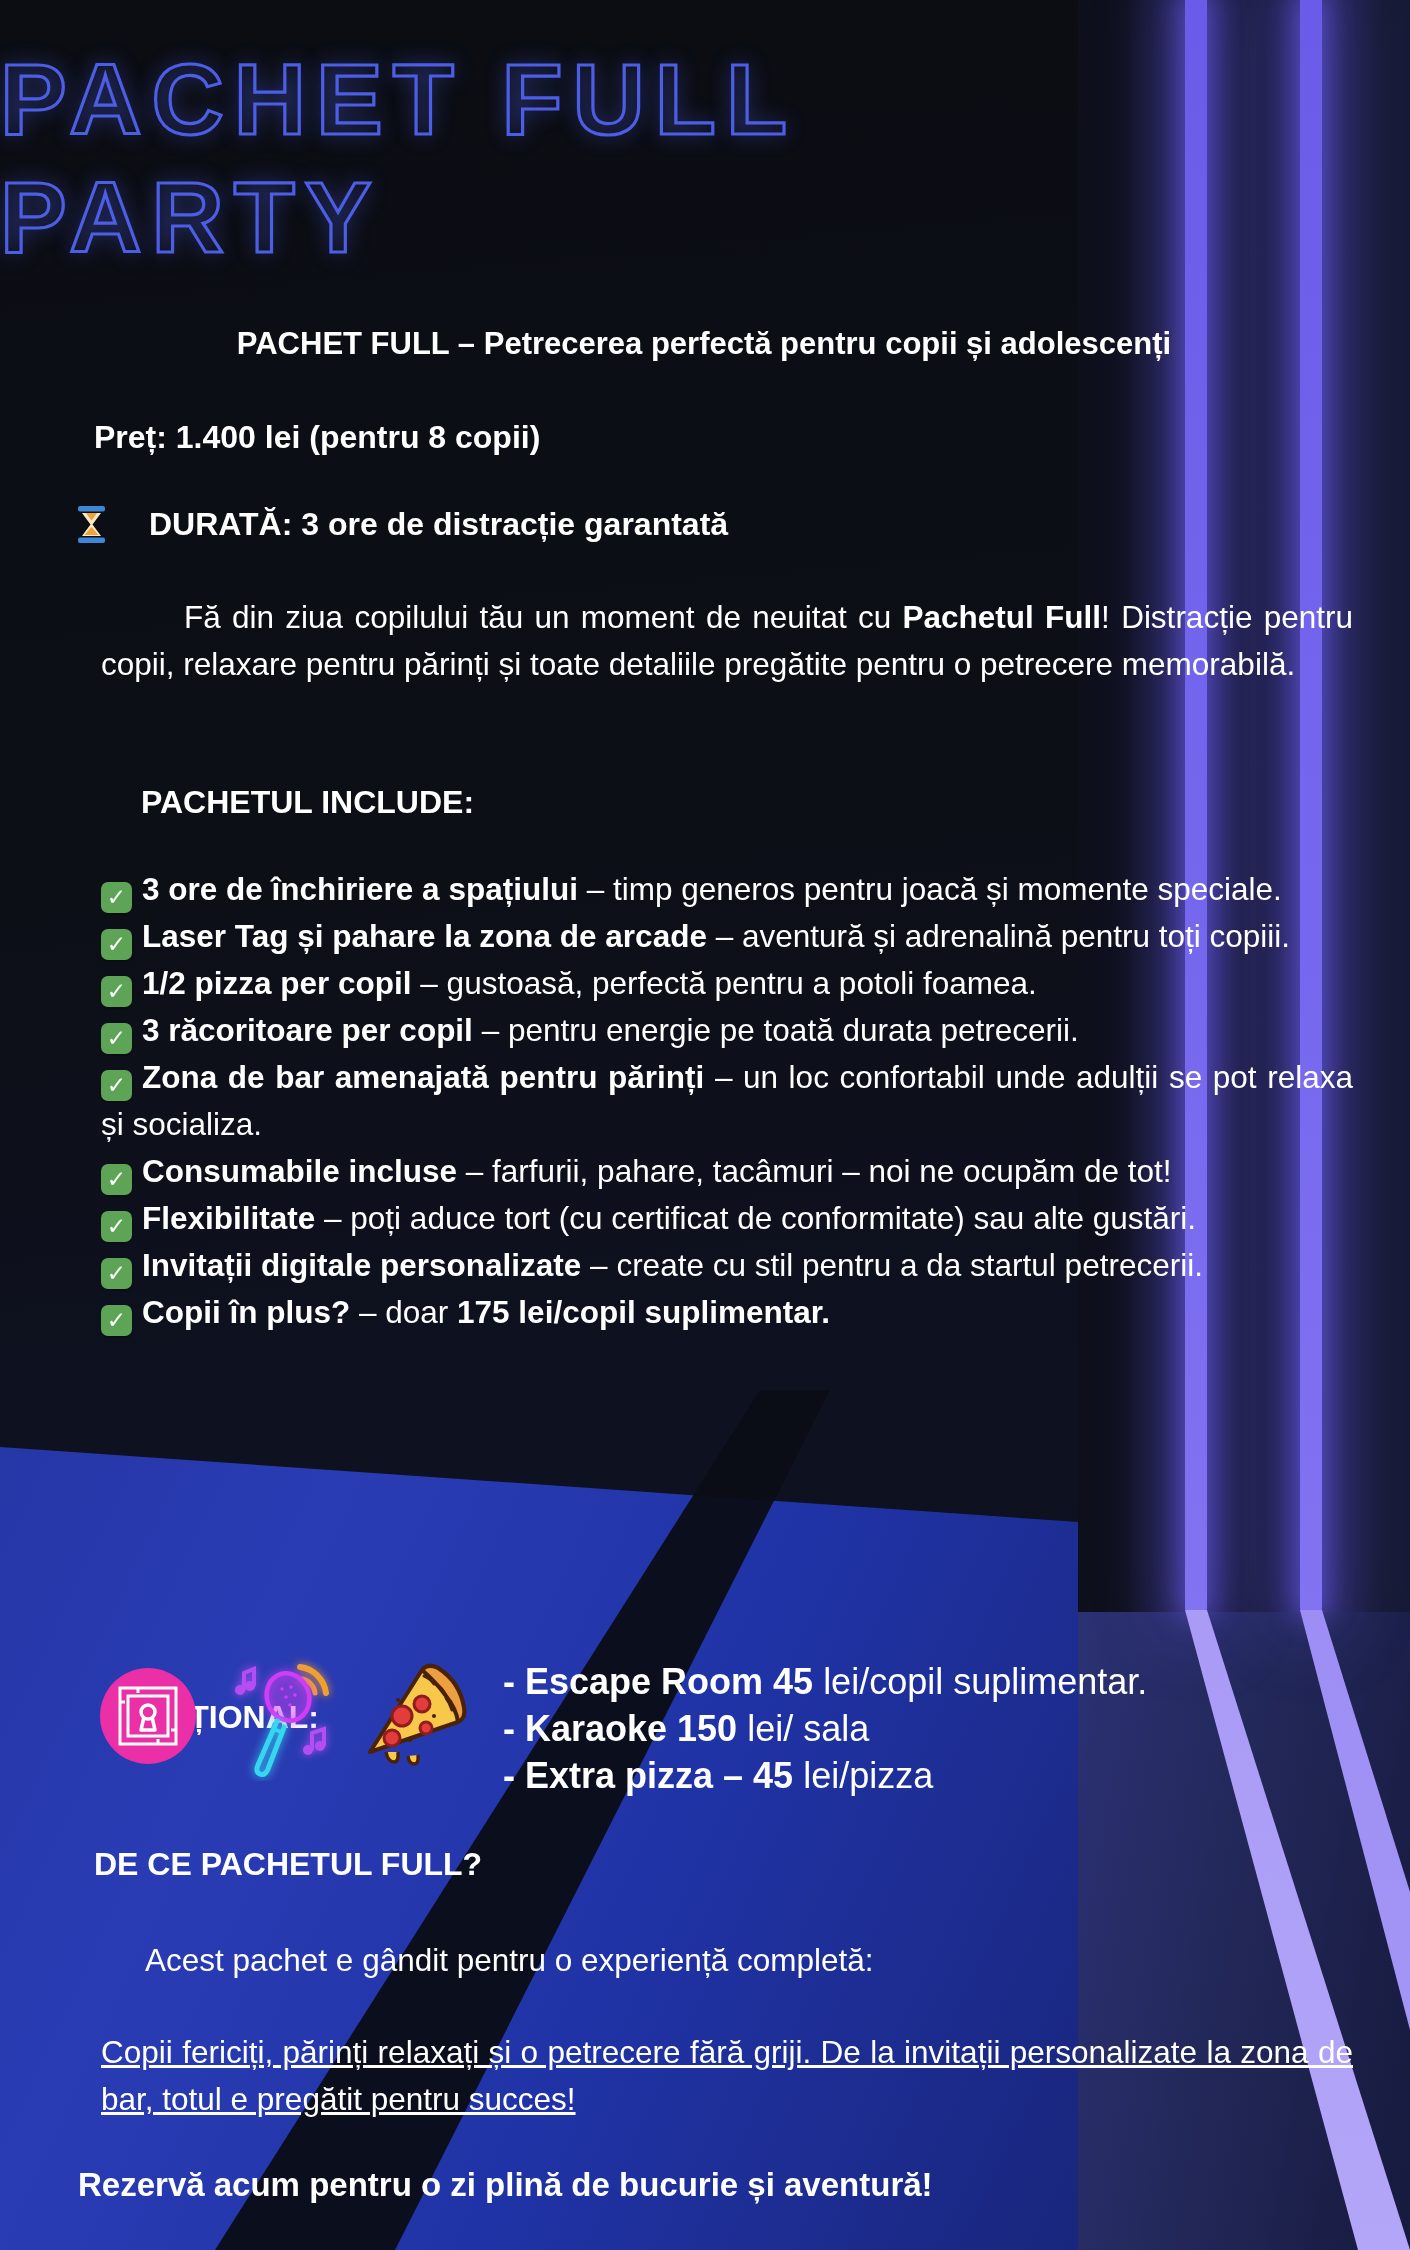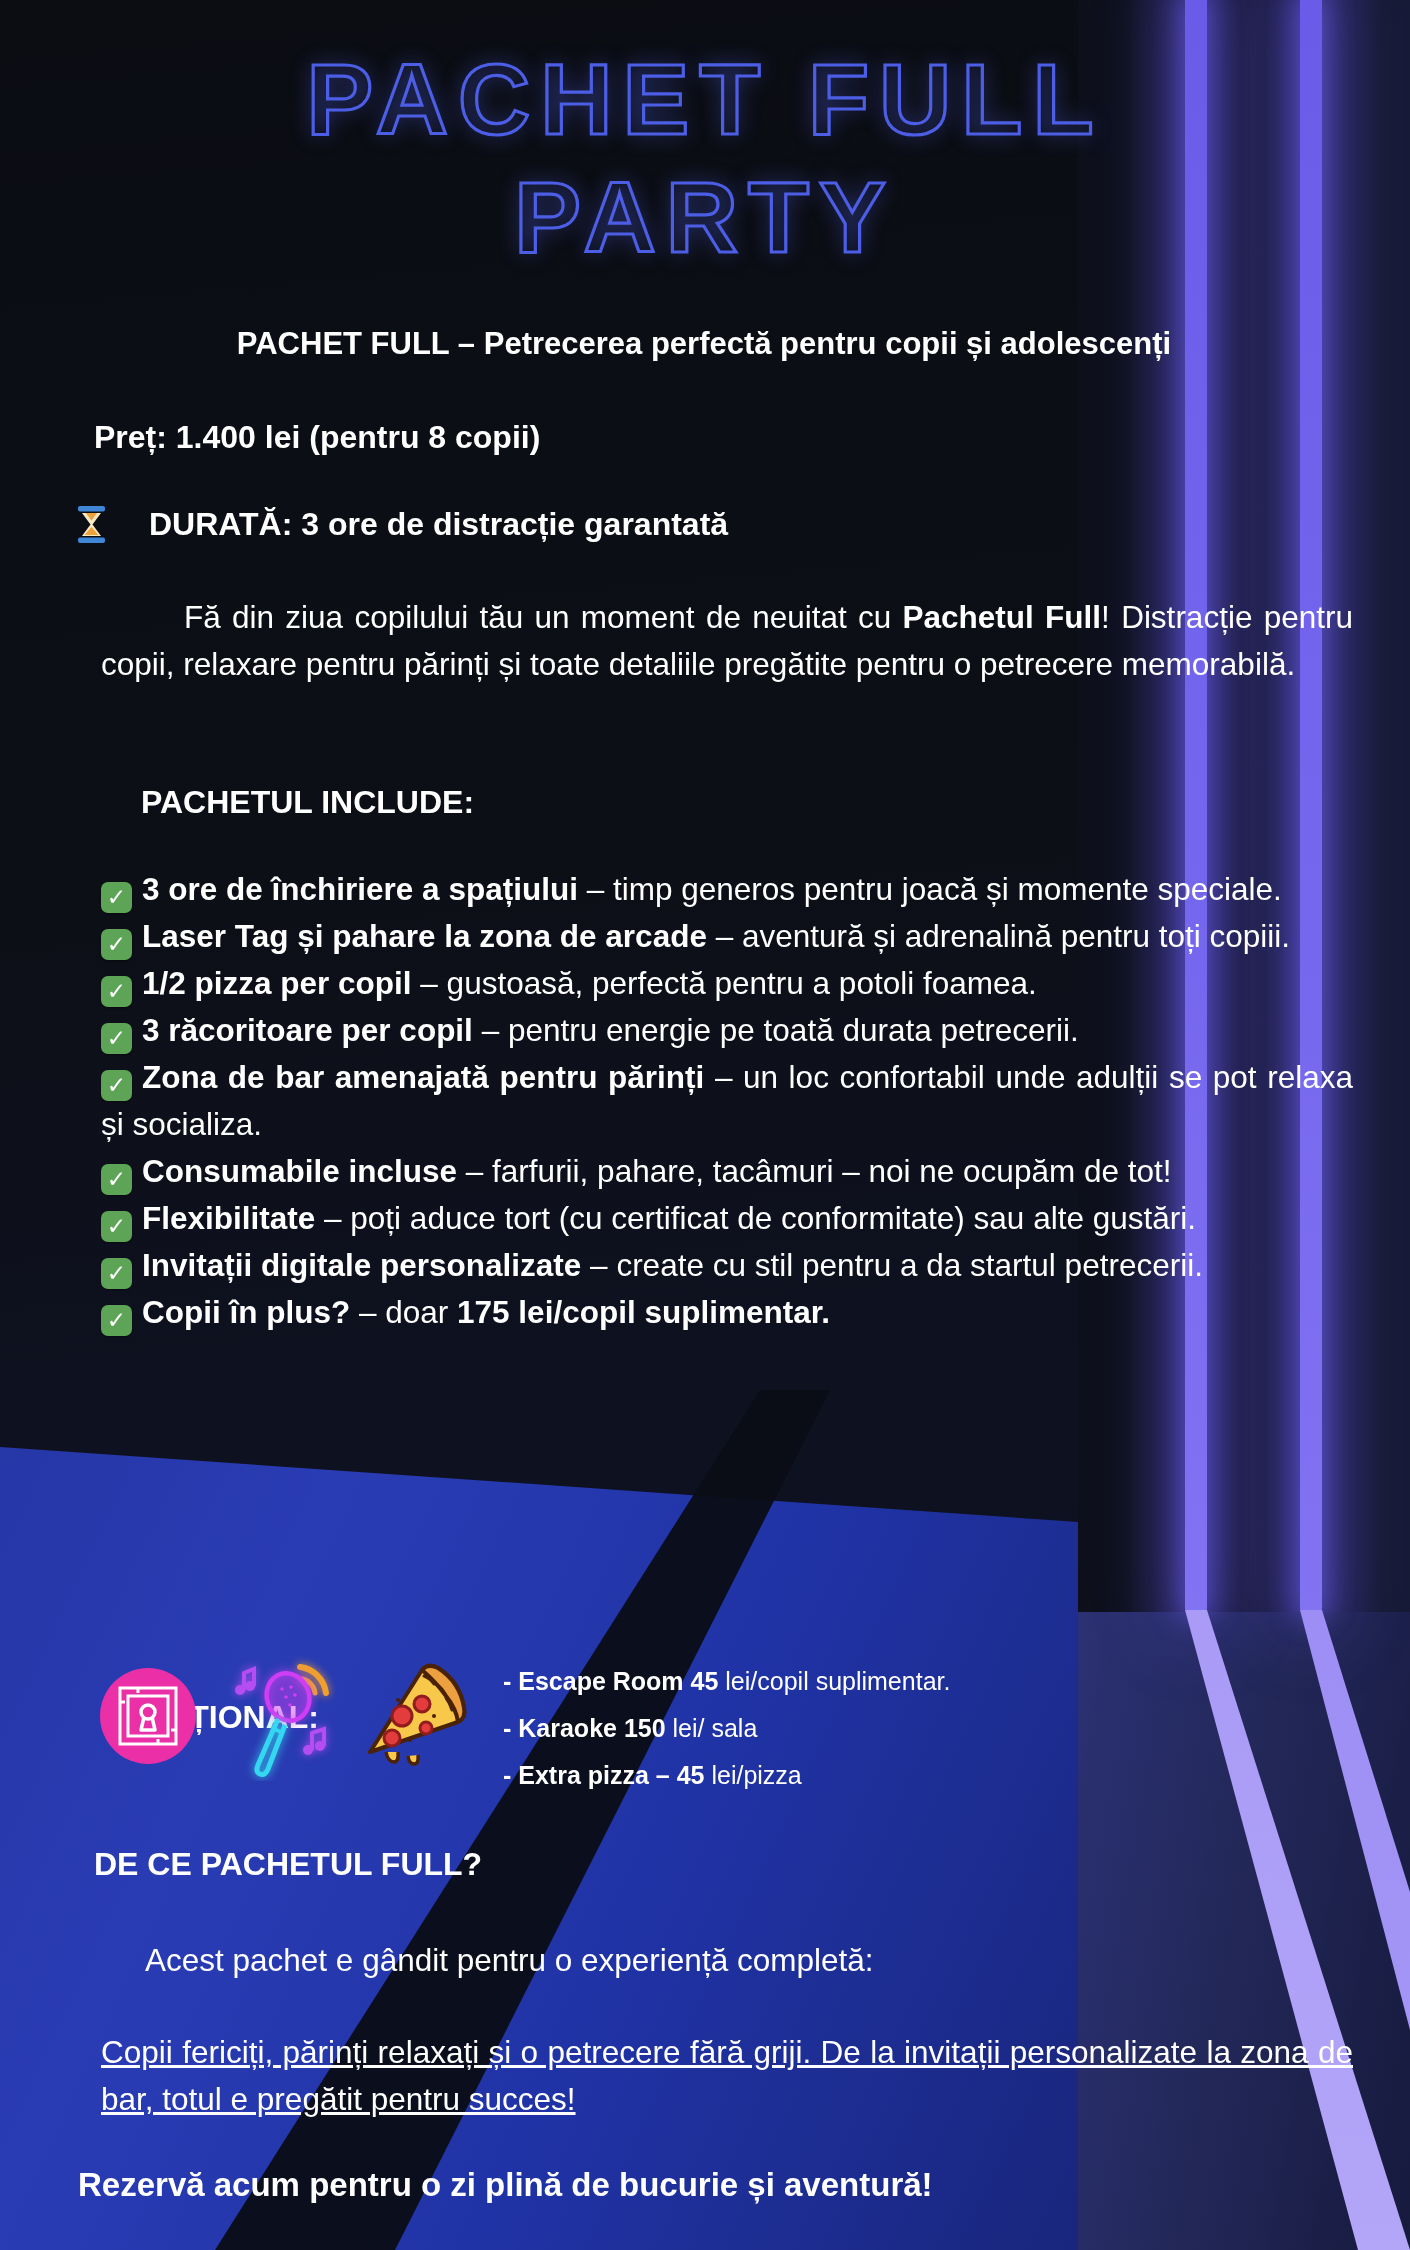--- a/index.html
+++ b/index.html
@@ -25,41 +25,41 @@
       background:linear-gradient(180deg,#6a5ce8 0%,#7668ee 60%,#8273f2 100%);
       box-shadow:0 0 26px 6px rgba(110,97,242,.55),0 0 70px 22px rgba(110,97,242,.25);}
   .tube-floor{filter:drop-shadow(0 0 24px rgba(130,114,246,.8));}
   .tube-floor-a{clip-path:polygon(1185px 1610px,1207px 1610px,1410px 2250px,1358px 2250px);
       background:linear-gradient(180deg,#7e6ff0 0%,#a89af6 70%,#b3a6f8 100%);}
   .tube-floor-b{clip-path:polygon(1300px 1610px,1322px 1610px,1410px 1892px,1410px 2030px);
       background:linear-gradient(180deg,#7e6ff0 0%,#a89af6 100%);}
 
   
   .content{position:absolute;inset:0;z-index:10;}
-  .neon-title{left:0;top:40px;width:100%;text-align:center;
+  .neon-title{left:0;top:40px;width:100%;
       font-size:100px;line-height:118px;font-weight:700;letter-spacing:10px;
       color:transparent;-webkit-text-stroke:3.2px #4d5ee6;
       text-shadow:0 0 22px rgba(77,94,230,.40);}
   .subtitle{left:78px;top:326px;width:1252px;text-align:center;
       font-size:31px;font-weight:700;}
   .line32b{font-size:32px;font-weight:700;margin-left:16px;}
   .body-text{font-size:31.5px;line-height:47px;margin-left:23px;}
   .b{font-weight:700;}
   .justify{text-align:justify;}
   .price{left:78px;top:419px;width:1252px;}
   .duration{left:78px;top:506px;width:1252px;display:flex;align-items:center;gap:28px;}
   .intro{left:78px;top:594px;width:1252px;text-indent:83px;}
   .include-heading{left:125px;top:784px;}
   .list{left:78px;top:866px;width:1252px;}
   .check{display:inline-flex;align-items:center;justify-content:center;
       width:31px;height:31px;border-radius:7px;background:#5da457;
       color:#fff;font-size:23px;font-weight:700;vertical-align:-5px;margin-right:10px;
       box-shadow:0 1px 2px rgba(0,0,0,.4);}
   .optional-heading{left:127px;top:1699px;}
-  .options{left:503px;top:1658px;font-size:25px;line-height:47px;}
+  .options{left:503px;top:1658px;font-size:36px;line-height:47px;}
   .why-heading{left:78px;top:1846px;}
   .why-line1{left:78px;top:1937px;width:1252px;text-indent:44px;}
   .why-line2{left:78px;top:1983px;width:1252px;font-weight:700;}
   .why-para{left:78px;top:2029px;width:1252px;text-decoration:underline;}
   .cta{left:78px;top:2166px;width:1252px;font-size:33px;font-weight:700;}
 
   .icon-box{display:block;}
 </style>
 </head>
 <body>

